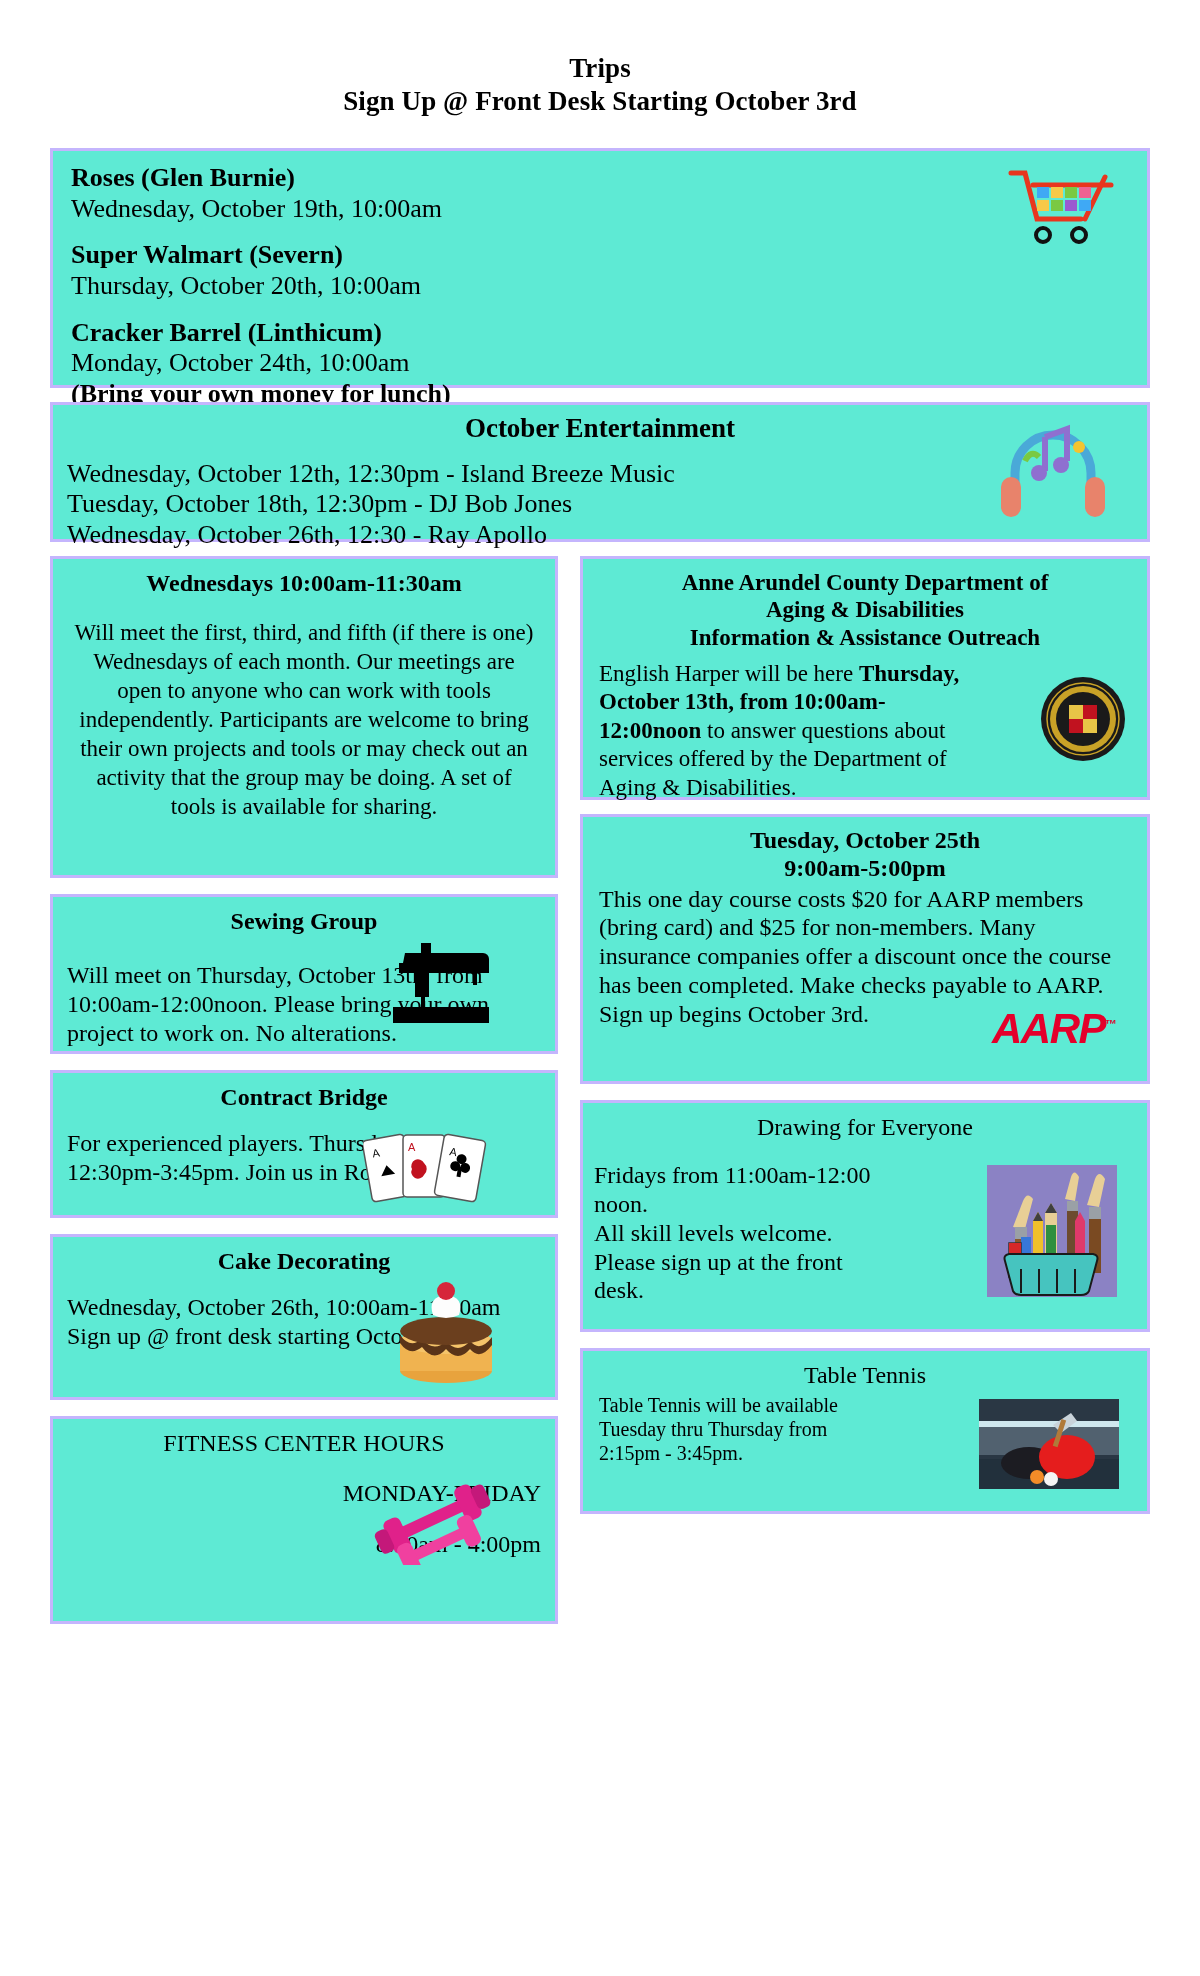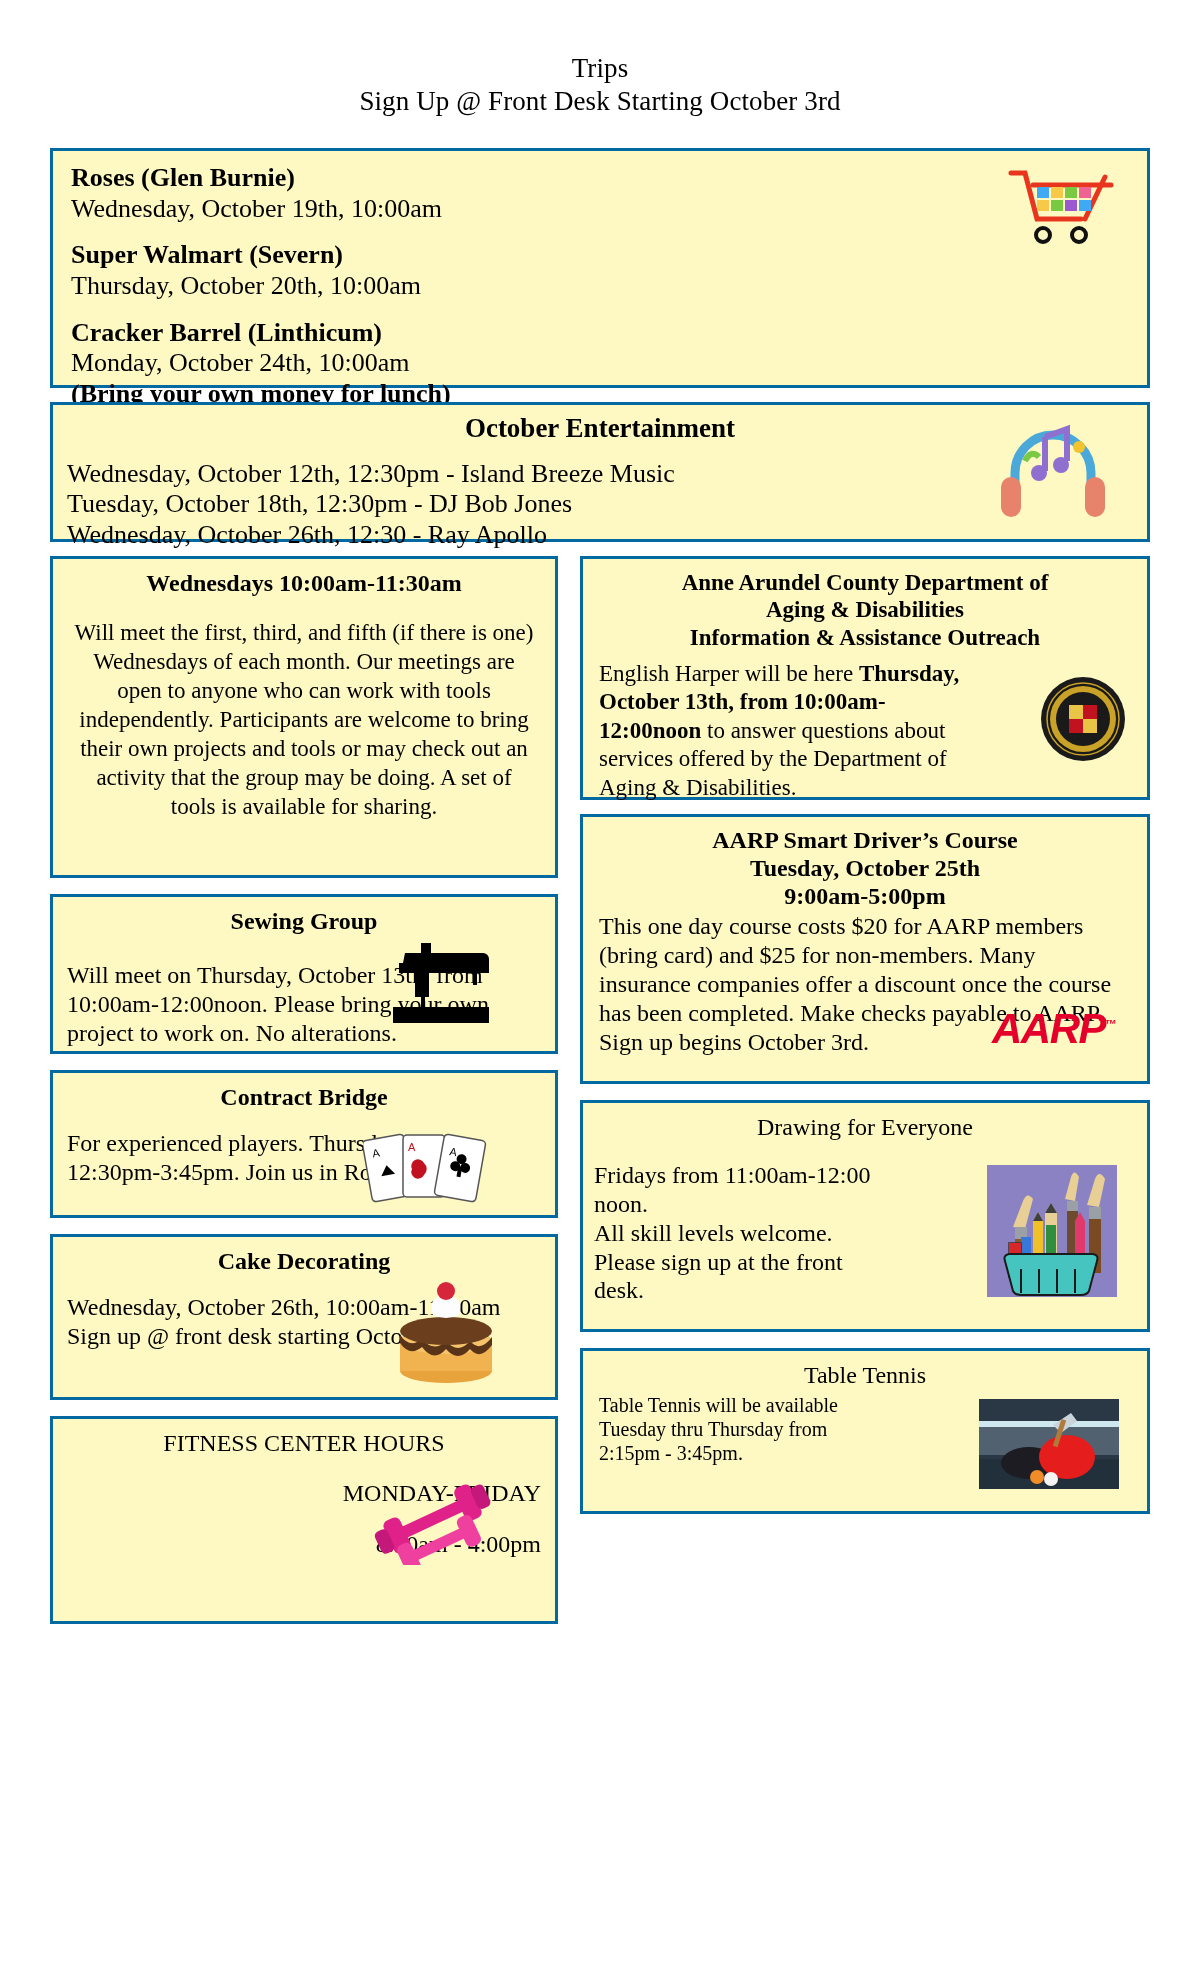--- a/index.html
+++ b/index.html
@@ -9,26 +9,26 @@
     background:#ffffff;
     font-family:"Liberation Serif", "DejaVu Serif", serif;
     color:#000;
     position:relative;
     overflow:hidden;
   }
   .page { width:1200px; height:1976px; position:relative; padding:0 50px; }
 
   
   .header { text-align:center; padding-top:52px; }
-  .header .line { font-weight:normal; font-size:27px; line-height:1.22; letter-spacing:0.1px; }
+  .header .line { font-weight:bold; font-size:27px; line-height:1.22; letter-spacing:0.1px; }
 
   
   .box {
-    border:3px solid #0369a1;
-    background:#fef9c3;
+    border:3px solid #c4b5fd;
+    background:#5eead4;
     position:relative;
     padding:10px 14px;
   }
   .box-title {
     font-weight:bold;
     text-align:center;
     font-size:25px;
     line-height:1.18;
   }
   .box-title.plain { font-weight:normal; font-size:25px; }
@@ -266,21 +266,20 @@
             <rect x="0" y="0" width="14" height="14" fill="#e8c547"></rect>
             <rect x="14" y="0" width="14" height="14" fill="#c1121f"></rect>
             <rect x="0" y="14" width="14" height="14" fill="#c1121f"></rect>
             <rect x="14" y="14" width="14" height="14" fill="#e8c547"></rect>
           </g>
           <circle cx="44" cy="44" r="36" fill="none" stroke="#c9a227" stroke-width="1.5"></circle>
         </svg>
       </div>
 
       <div class="box aarp">
-        <div class="box-title">AARP Smart Driver’s Course</div>
         <div class="box-title">Tuesday, October 25th</div>
         <div class="box-title">9:00am-5:00pm</div>
         <div class="body-text">This one day course costs $20 for AARP members (bring card) and $25 for non-members. Many insurance companies offer a discount once the course has been completed. Make checks payable to AARP. Sign up begins October 3rd.</div>
         <div class="aarp-logo" style="color:#e4002b;"><span>AARP</span><sup>™</sup></div>
       </div>
 
       <div class="box drawing">
         <div class="box-title plain">Drawing for Everyone</div>
         <div class="body-text" style="white-space:pre-line; width:300px;">Fridays from 11:00am-12:00 noon.
 All skill levels welcome.

